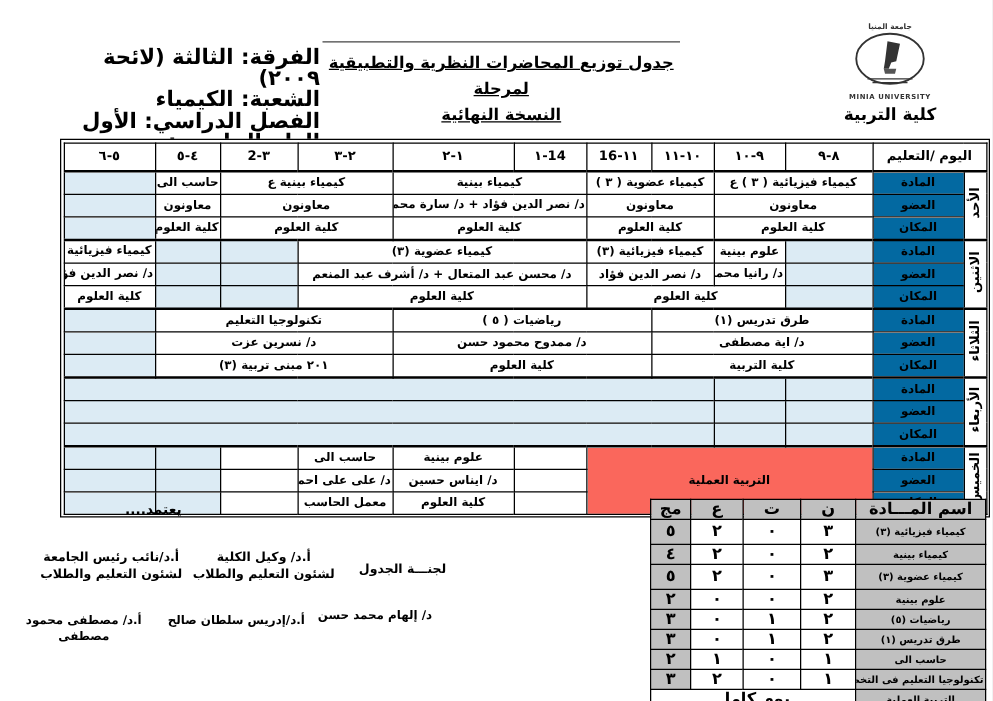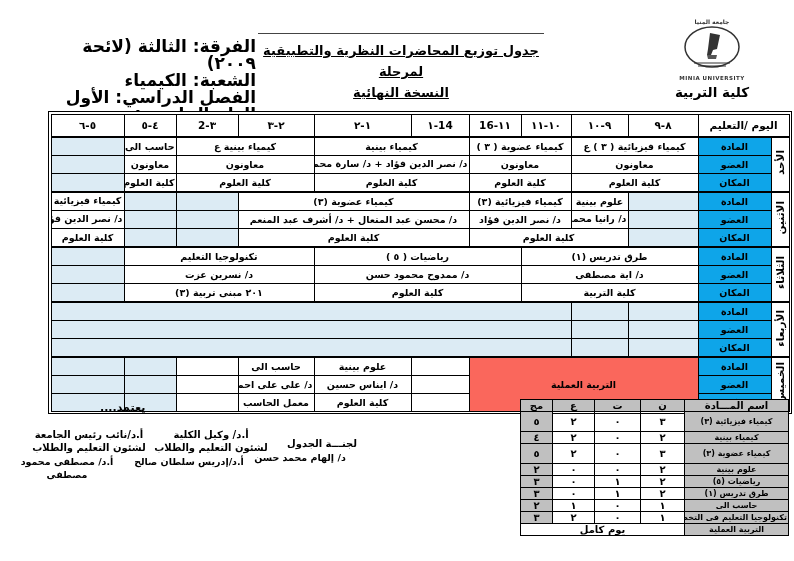--- a/index.html
+++ b/index.html
@@ -20,43 +20,43 @@
              color:rgba(160,168,178,.40);transform:rotate(-26deg);transform-origin:left center;
              letter-spacing:2px;direction:ltr;pointer-events:none;}
   
   .sframe{position:absolute;top:111px;left:48px;border:1px solid #000;padding:1.5px;background:#fff;}
   table.sched{border-collapse:collapse;table-layout:fixed;width:738px;direction:rtl;
               border:1.5px solid #000;}
   table.sched td{border:1px solid #000;text-align:center;vertical-align:middle;
                  font-size:9.5px;height:17px;overflow:hidden;white-space:nowrap;padding:0 1px;}
   table.sched tr.head td{height:21px;font-size:10.5px;border-bottom:2px solid #000;}
   table.sched tr.dstart td{border-top:2px solid #000;}
-  td.lbl{background:#0ea5e9;font-size:10px;}
+  td.lbl{background:#0369a1;font-size:10px;}
   td.day{background:#fff;}
   td.day span{display:inline-block;writing-mode:vertical-rl;transform:rotate(180deg);
               font-size:10.5px;line-height:16px;}
   td.shade{background:#dcebf4;}
   td.sm{font-size:8.5px;}
   td.xs{font-size:7.5px;white-space:normal;line-height:8.5px;}
   td.practical{background:#fa675c;font-size:18px;letter-spacing:1px;}
   
   .sumframe{position:absolute;top:399px;right:5px;}
   table.sum{border-collapse:collapse;table-layout:fixed;width:268px;direction:rtl;
             border:1.5px solid #000;}
   table.sum td{border:1px solid #000;text-align:center;vertical-align:middle;
-               font-size:10px;height:11px;overflow:hidden;white-space:nowrap;padding:0 1px;}
+               font-size:13px;height:11px;overflow:hidden;white-space:nowrap;padding:0 1px;}
   table.sum tr.tall td{height:19px;}
   table.sum td.gray{background:#c0c0c0;}
   table.sum td.name{background:#c0c0c0;font-size:8px;}
   
   .approve{position:absolute;left:100px;top:401px;font-size:11px;direction:rtl;}
-  .signs{position:absolute;left:28px;top:428px;width:436px;display:flex;direction:ltr;}
+  .signs{position:absolute;left:28px;top:440px;width:436px;display:flex;direction:ltr;}
   .sblock{text-align:center;direction:rtl;font-size:10px;line-height:13px;}
   .sblock .one{margin-top:9px;}
-  .sblock .name{margin-top:1px;font-size:9.5px;transform:translateX(-22px);}
+  .sblock .name{margin-top:24px;font-size:9.5px;transform:translateX(-22px);}
   .sblock.b1{width:122px;} .sblock.b2{width:92px;} .sblock.b3{width:122px;} .sblock.b4{width:100px;}
 </style>
 </head>
 <body>
 
 <div class="page">
 
   <div class="info">
     <div>الفرقة: الثالثة (لائحة ٢٠٠٩)</div>
     <div>الشعبة: الكيمياء</div>

